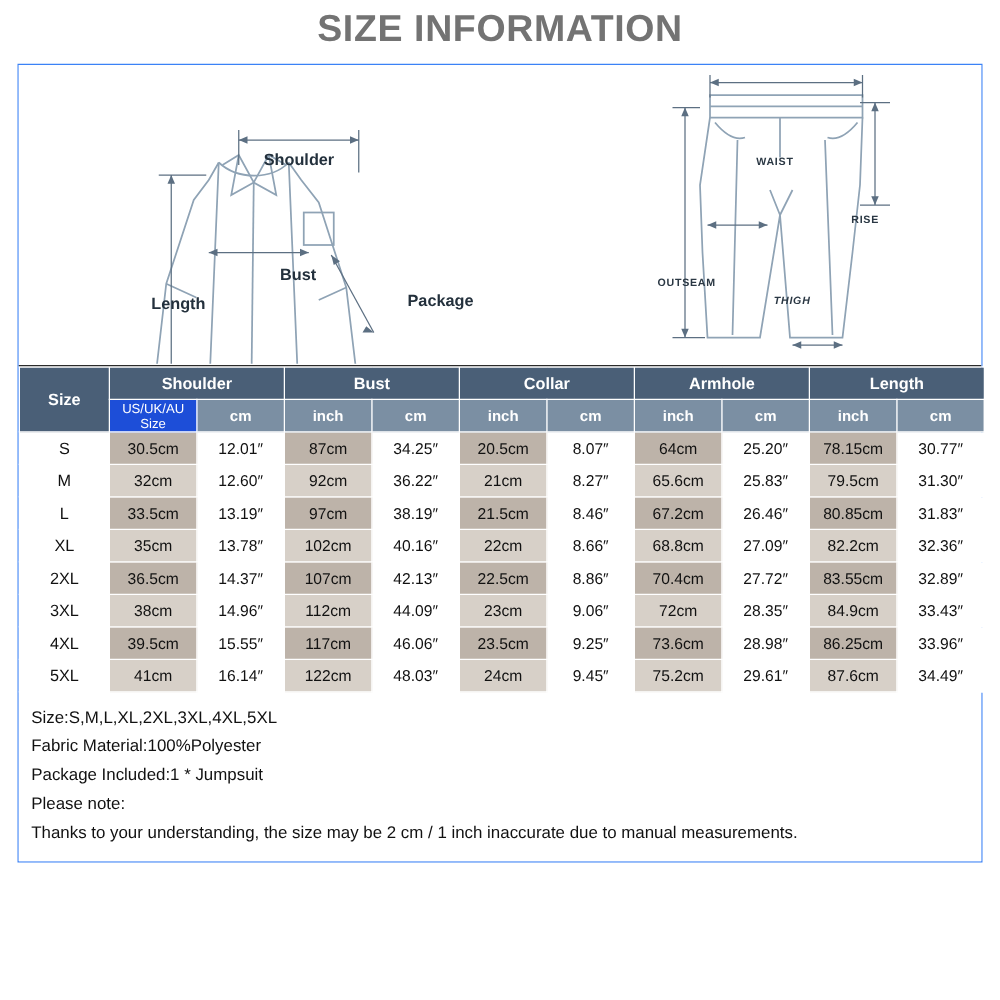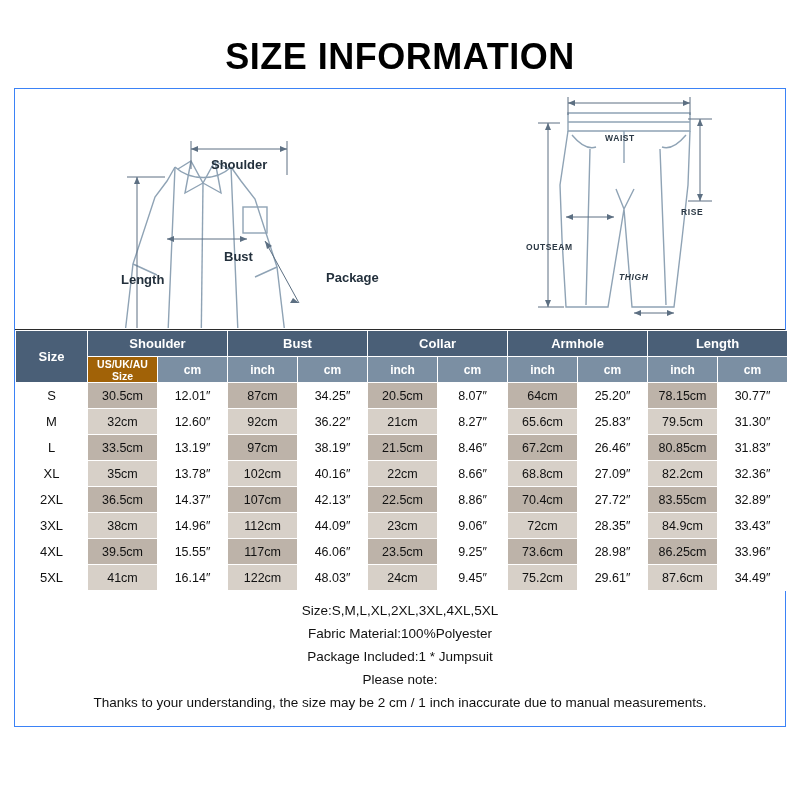--- a/index.html
+++ b/index.html
@@ -15,25 +15,25 @@
     overflow: hidden;
   }
   .page {
     width: 800px;
     height: 800px;
     position: relative;
     background: #ffffff;
   }
   .title {
     text-align: center;
-    font-size: 36px;
+    font-size: 30px;
     font-weight: bold;
-    color: #000000;
+    color: #737373;
     letter-spacing: 0.5px;
-    padding-top: 36px;
+    padding-top: 7px;
     padding-bottom: 10px;
     font-family: "Liberation Sans", sans-serif;
   }
   .frame {
     margin: 0 14px;
     border: 1px solid #3b82f6;
     box-sizing: border-box;
     width: 772px;
   }
   
@@ -85,42 +85,42 @@
     height: 36px;
   }
   .hdr-sub th {
     background: #7b8fa3;
     color: #ffffff;
     font-size: 12px;
     font-weight: bold;
     height: 34px;
   }
   .hdr-sub th.sizecol {
-    background: #a16207;
+    background: #1d4ed8;
     font-size: 10.5px;
     line-height: 12px;
-    font-weight: bold;
+    font-weight: normal;
   }
   td.size-cell {
     background: #ffffff;
     color: #111;
     font-size: 13px;
   }
   td.shade-a { background: #bdb3a9; color: #111; }
   td.shade-b { background: #ffffff; color: #111; }
   td.shade-c { background: #d7d0c8; color: #111; }
   
   .notes {
     padding: 8px 10px 12px 10px;
     font-size: 13.5px;
     line-height: 23px;
     color: #111;
     background: #fff;
   }
-  .notes div { white-space: nowrap; text-align: center; }
+  .notes div { white-space: nowrap; }
   svg { display: block; }
 </style>
 </head>
 <body>
 
 <div class="page">
 
   <div class="title">SIZE INFORMATION</div>
 
   <div class="frame">
@@ -218,23 +218,23 @@
 
             <line x1="166" y1="128" x2="214" y2="128"></line>
             <polygon points="166,128 173,125 173,131" fill="#5c6f82" stroke="none"></polygon>
             <polygon points="214,128 207,125 207,131" fill="#5c6f82" stroke="none"></polygon>
 
             <line x1="234" y1="224" x2="274" y2="224"></line>
             <polygon points="234,224 241,221 241,227" fill="#5c6f82" stroke="none"></polygon>
             <polygon points="274,224 267,221 267,227" fill="#5c6f82" stroke="none"></polygon>
           </g>
         </svg>
-        <div class="lbl small" style="left:205px; top:44px;">WAIST</div>
+        <div class="lbl small" style="left:205px; top:72px;">WAIST</div>
         <div class="lbl small" style="left:281px; top:118px;">RISE</div>
-        <div class="lbl small" style="left:126px; top:153px;">OUTSEAM</div>
+        <div class="lbl small" style="left:126px; top:169px;">OUTSEAM</div>
         <div class="lbl small" style="left:219px; top:183px;font-style:italic;">THIGH</div>
 
       </div>
     </div>
 
     <table class="sizes">
       <colgroup>
         <col style="width:72px">
         <col style="width:70px">
           <col style="width:70px">

